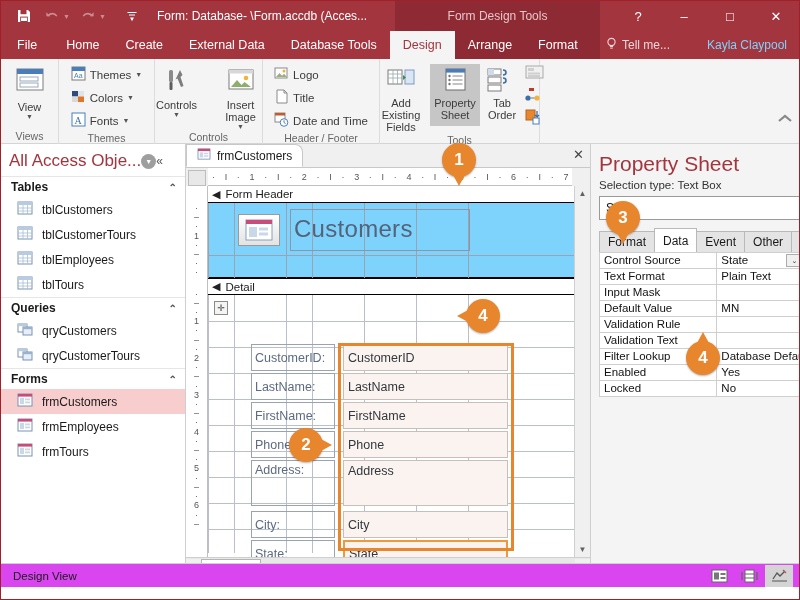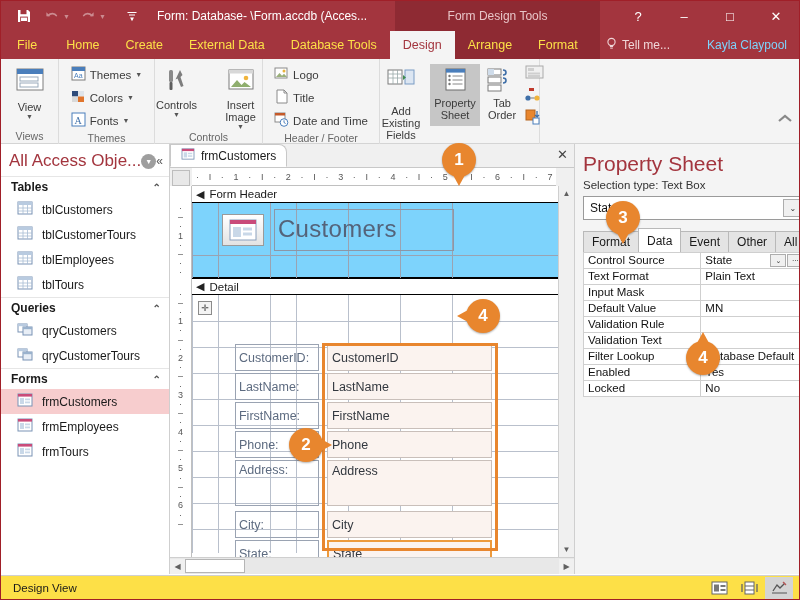--- a/index.html
+++ b/index.html
@@ -41,21 +41,21 @@
     width: 46px; height: 30px; display: flex; align-items: center;
     justify-content: center; color: #ffffff; font-size: 13px;
   }
 
   
   .tabbar {
     height: 28px; background: #a3353e; display: flex; align-items: flex-end;
     position: relative;
   }
   .tab {
-    padding: 0 13px; height: 28px; line-height: 28px; color: #fde047;
+    padding: 0 13px; height: 28px; line-height: 28px; color: #ffffff;
     font-size: 12.5px; white-space: nowrap;
   }
   .tab.file { padding: 0 16px; }
   .tab.active { background: #f4f4f4; color: #a3353e; }
   .ctx-group-bg {
     position: absolute; left: 394px; top: 0; width: 205px; height: 28px;
     background: #8e2a33;
   }
   .ctx-tabs { display: flex; position: relative; z-index: 2; }
   .tellme {
@@ -107,21 +107,21 @@
     position: absolute; top: 143px; left: 0; right: 0; bottom: 25px;
     display: flex; background: #f0f0f0;
   }
 
   
   .navpane {
     width: 215px; background: #ffffff; border-right: 1px solid #cfcfcf;
     display: flex; flex-direction: column;
   }
   .nav-header {
-    display: flex; align-items: center; padding: 6px 4px 4px 8px; 
+    display: flex; align-items: center; padding: 6px 20px 4px 8px; 
     height: 32px;
   }
   .nav-title {
     color: #a3353e; font-size: 17px; white-space: nowrap; flex: 1;
   }
   .nav-dd {
     width: 15px; height: 15px; border-radius: 50%; background: #9e9e9e;
     color: #fff; font-size: 7px; display: flex; align-items: center;
     justify-content: center;
   }
@@ -286,22 +286,22 @@
     position: absolute; right: 1px; top: 1px; display: flex; gap: 1px;
   }
   .ps-mini {
     width: 16px; height: 13px; border: 1px solid #adadad; background: #f0f0f0;
     display: flex; align-items: center; justify-content: center;
     font-size: 7px; color: #333;
   }
 
   
   .statusbar {
-    position: absolute; left: 0; right: 0; bottom: 0; height: 24px;
-    background: #fde047; border-top: 1px solid #d0d0d0;
+    position: absolute; left: 0; right: 0; bottom: 12px; height: 24px;
+    background: #d946ef; border-top: 1px solid #d0d0d0;
     display: flex; align-items: center; padding: 0 6px; font-size: 11.5px;
     color: #1a1a1a;
   }
   .status-text { flex: 1; padding-left: 6px; }
   .view-btns { display: flex; gap: 2px; align-items: center; }
   .view-btn {
     width: 28px; height: 22px; display: flex; align-items: center;
     justify-content: center;
   }
   .view-btn.active { background: #d4d4d4; }
@@ -526,21 +526,21 @@
             </svg>
         </span>
         <span>Date and Time</span>
       </div>
     </div>
     <div class="rgroup-label">Header / Footer</div>
   </div>
 
   <div class="rgroup" style="width:160px;">
     <div class="rgroup-body" style="gap:1px;">
-      <div class="bigbtn wide" style="width:56px;gap:8px;">
+      <div class="bigbtn wide" style="width:56px;">
         <span>
           <svg width="30" height="26" viewBox="0 0 30 26">
               <rect x="2" y="3" width="14" height="14" fill="#fff" stroke="#7a7a7a"></rect>
               <path d="M2 7h14M2 11h14M7 3v14M11.5 3v14" stroke="#9aa" stroke-width=".8"></path>
               <rect x="19" y="3" width="9" height="14" fill="#dce6f2" stroke="#7a9cc4"></rect>
               <path d="M17 8l3 2.5-3 2.5z" fill="#3d8a4f"></path>
             </svg>
         </span>
         <span class="lbl">Add Existing Fields</span>
       </div>

